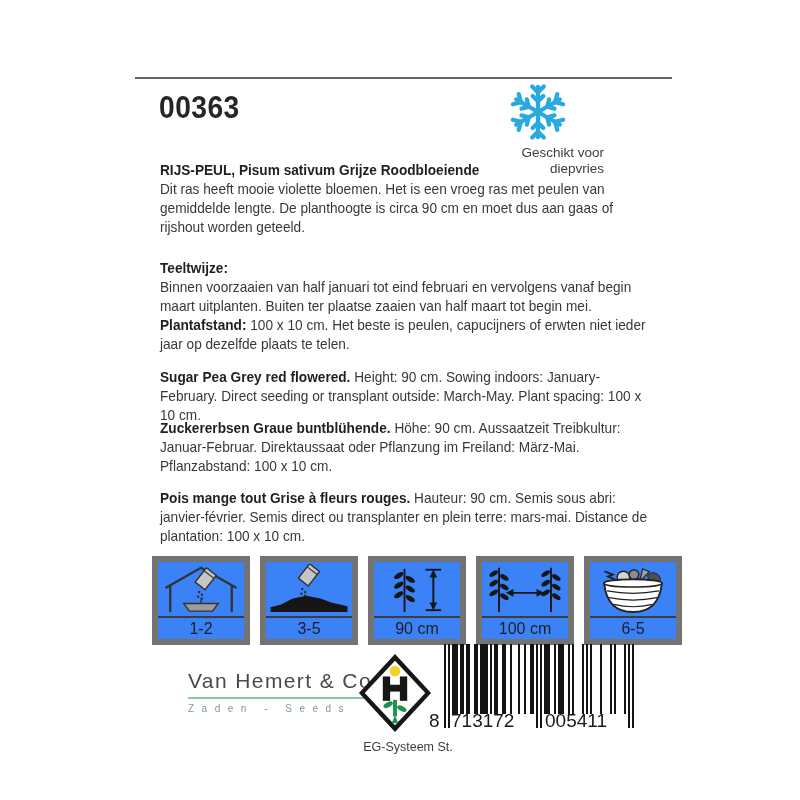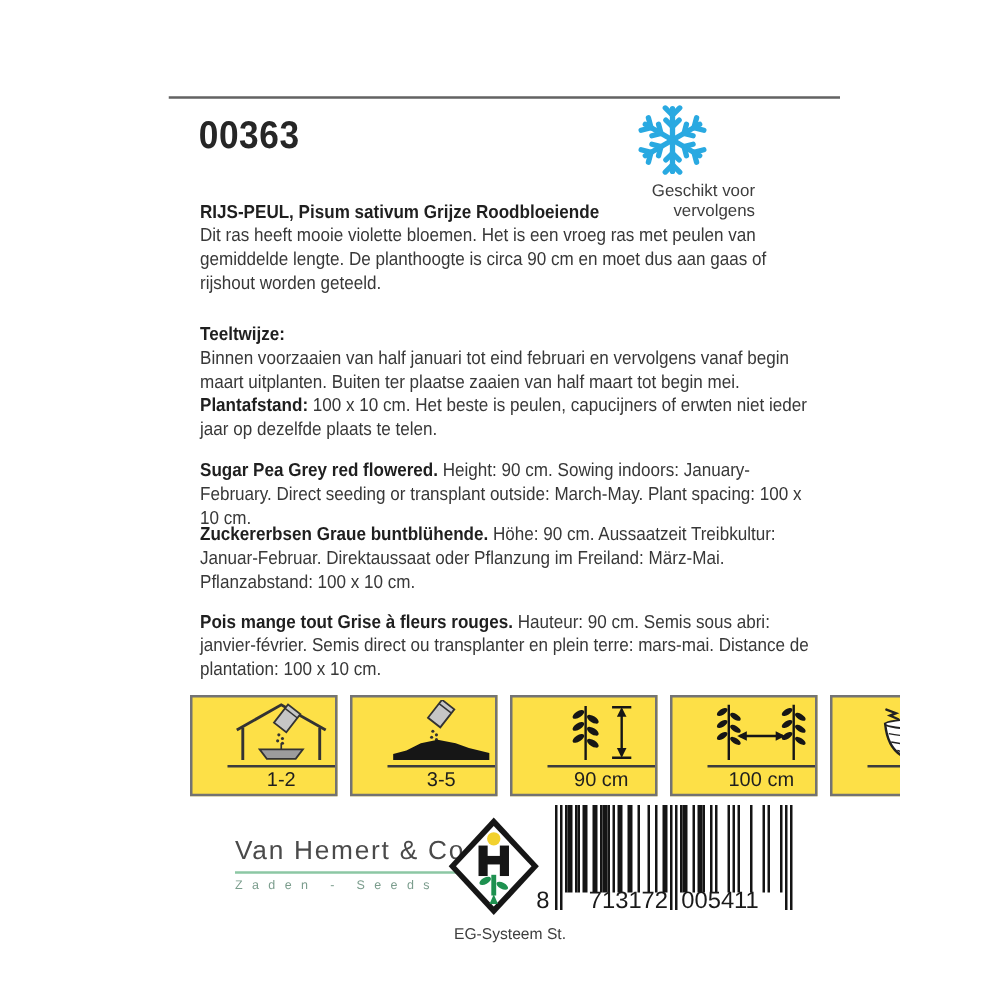--- a/index.html
+++ b/index.html
@@ -20,40 +20,40 @@
   .tblock b{color:#1f1f1f;}
   .b-title{top:160px;font-weight:700;color:#1f1f1f;}
   .b-desc{top:179px;}
   .b-teelt-h{top:258px;font-weight:700;color:#1f1f1f;}
   .b-teelt{top:277px;}
   .b-en{top:367px;}
   .b-de{top:418px;}
   .b-fr{top:488px;}
 
   .picto-row{position:absolute;left:152px;top:556px;width:509px;display:flex;gap:10px;}
-  .picto{flex:1;border:2px solid #737373;background:#fde047;padding-left:28px;}
+  .picto{flex:1;border:6px solid #737373;background:#3b82f6;}
   .picto-img{height:54px;border-bottom:2px solid #3c3c3c;display:flex;align-items:center;justify-content:center;}
   .picto-label{height:21px;line-height:21px;text-align:center;font-size:16px;color:#1e1e1e;}
 
   .brand{position:absolute;left:188px;top:669px;width:182px;}
   .brand-name{font-size:21px;letter-spacing:1.4px;color:#4a4a4a;white-space:nowrap;}
   .brand-rule{margin-top:4px;width:182px;height:2px;background:#8cc7a4;}
   .brand-tag{margin-top:4px;font-size:10px;letter-spacing:7.5px;color:#7b9d8d;white-space:nowrap;}
 
   .emblem{position:absolute;left:356px;top:651px;}
 
   .barcode{position:absolute;left:444px;top:644px;}
   .bc-bars{position:relative;display:flex;height:88px;}
   .bcm{width:2px;height:0;}
   .bcm.bar{height:70px;background:#141414;}
   .bcm.bar.guard{height:84px;}
   .bc-lead{position:absolute;left:-15px;top:66px;font-size:19px;color:#1a1a1a;}
   .bc-digits{position:absolute;top:66px;display:flex;justify-content:space-between;
              font-size:19px;color:#1a1a1a;}
-  .bc-left{left:7px;width:83px;padding-left:20px;}
+  .bc-left{left:7px;width:83px;}
   .bc-right{left:101px;width:83px;}
 
   .footer-line{position:absolute;left:337px;top:740px;width:142px;text-align:center;
                font-size:12.5px;color:#3e3e3e;}
 </style>
 </head>
 <body>
 
 <div class="canvas">
 
@@ -74,21 +74,21 @@
       </defs>
       <use href="#sf-arm"></use>
       <use href="#sf-arm" transform="rotate(60 30 30)"></use>
       <use href="#sf-arm" transform="rotate(120 30 30)"></use>
       <use href="#sf-arm" transform="rotate(180 30 30)"></use>
       <use href="#sf-arm" transform="rotate(240 30 30)"></use>
       <use href="#sf-arm" transform="rotate(300 30 30)"></use>
     </svg>
     <div class="freezer-caption">
       <div>Geschikt voor</div>
-      <div>vervolgens</div>
+      <div>diepvries</div>
     </div>
   </div>
 
   <div class="tblock b-title">RIJS-PEUL, Pisum sativum Grijze Roodbloeiende</div>
 
   <div class="tblock b-desc">Dit ras heeft mooie violette bloemen. Het is een vroeg ras met peulen van gemiddelde lengte. De planthoogte is circa 90 cm en moet dus aan gaas of rijshout worden geteeld.</div>
 
   <div class="tblock b-teelt-h">Teeltwijze:</div>
 
   <div class="tblock b-teelt">

